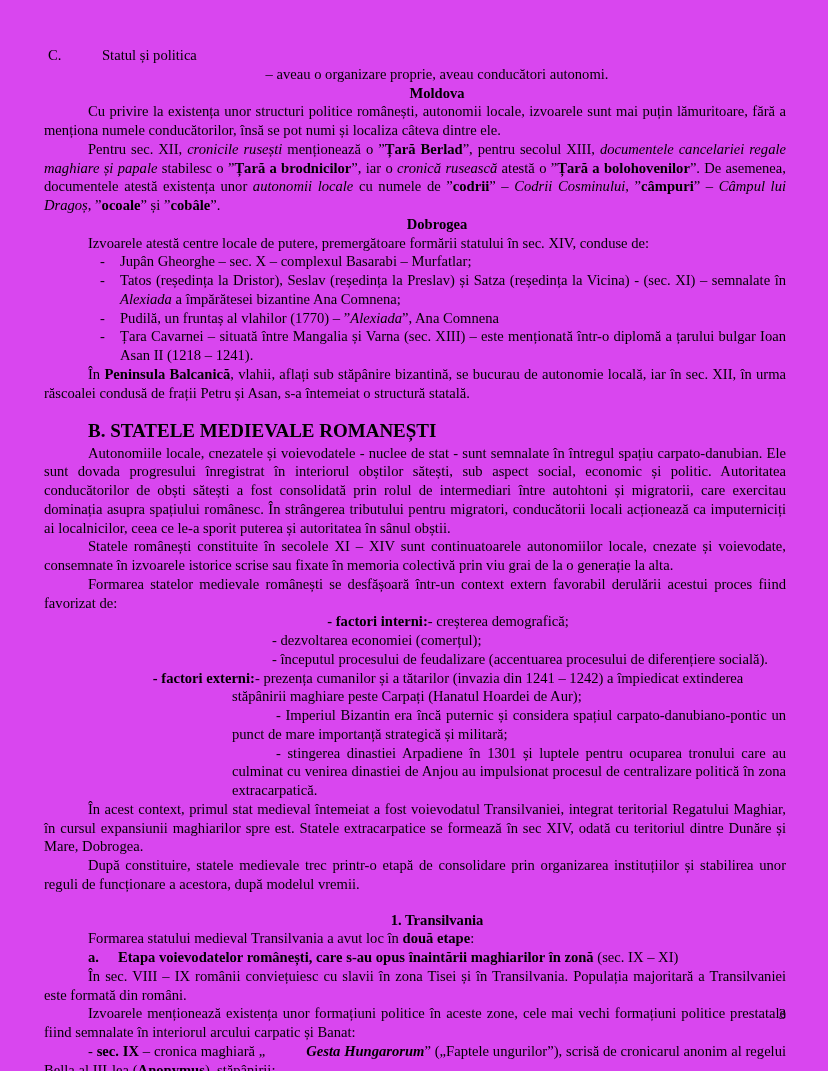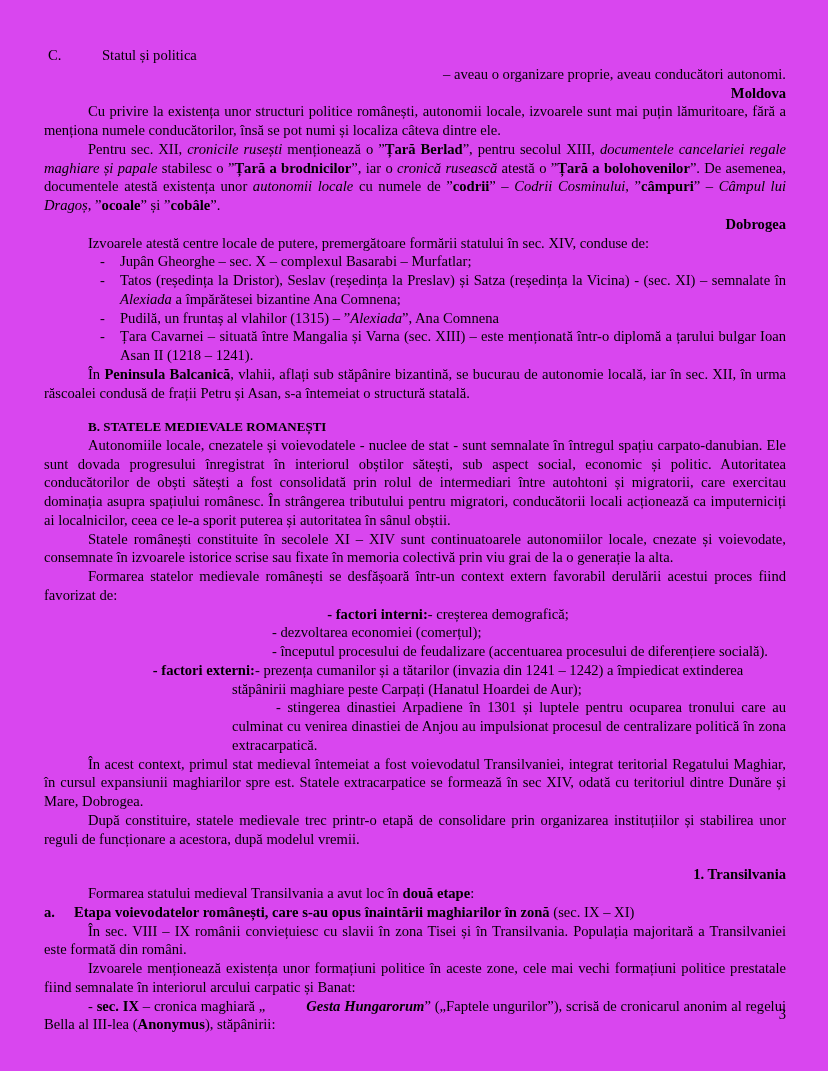--- a/index.html
+++ b/index.html
@@ -39,21 +39,21 @@
   .bi { font-weight: bold; font-style: italic; margin-left: 41px; }
 
   
   .head-c {
     margin-left: 4px;
     text-align: left;
   }
   .head-c .lbl { display: inline-block; width: 54px; }
 
   .indent-1 { text-indent: 44px; }
-  .indent-head { margin-left: 44px; text-align: right; }
+  .indent-head { margin-left: 44px; text-align: center; }
 
   
   .dash-list {
     margin: 0;
     padding: 0;
     list-style: none;
   }
   .dash-list li {
     position: relative;
     padding-left: 76px;
@@ -62,21 +62,21 @@
   .dash-list li .dash {
     position: absolute;
     left: 56px;
     top: 0;
   }
 
   .section-title {
     margin-left: 44px;
     text-align: left;
     font-weight: bold;
-    font-size: 13px;
+    font-size: 19px;
   }
   .gap-md { height: 17px; }
 
   
   .factor-row {
     text-align: center;
     margin-left: 66px;
   }
   .factor-sub {
     text-align: left;
@@ -86,20 +86,21 @@
     text-align: justify;
     margin-left: 188px;
     text-indent: 44px;
   }
   .factor-wrap-1 {
     text-align: left;
     margin-left: 188px;
   }
 
   .sub-a {
+    margin-left: 44px;
     text-align: left;
     font-weight: bold;
   }
   .sub-a .ltr { display: inline-block; width: 30px; font-weight: bold; }
 
   .page-number {
     position: absolute;
     right: 42px;
     top: 1006px;
     font-size: 14.6px;
@@ -122,21 +123,21 @@
 
     <p class="indent-1"><span>Pentru sec. XII, </span><span class="i">cronicile rusești</span><span> menționează o ”</span><span class="b">Țară Berlad</span><span>”, pentru secolul XIII, </span><span class="i">documentele cancelariei regale maghiare și papale</span><span> stabilesc o ”</span><span class="b">Țară a brodnicilor</span><span>”, iar o </span><span class="i">cronică rusească</span><span> atestă o ”</span><span class="b">Țară a bolohovenilor</span><span>”. De asemenea, documentele atestă existența unor </span><span class="i">autonomii locale</span><span> cu numele de ”</span><span class="b">codrii</span><span>” – </span><span class="i">Codrii Cosminului</span><span>, ”</span><span class="b">câmpuri</span><span>” – </span><span class="i">Câmpul lui Dragoș</span><span>, ”</span><span class="b">ocoale</span><span>” și ”</span><span class="b">cobâle</span><span>”.</span></p>
 
     <p class="indent-head b">Dobrogea</p>
 
     <p class="indent-1">Izvoarele atestă centre locale de putere, premergătoare formării statului în sec. XIV, conduse de:</p>
 
     <ul class="dash-list">
         <li><span class="dash">-</span><span><span>Jupân Gheorghe – sec. X – complexul Basarabi – Murfatlar;</span></span></li>
         <li><span class="dash">-</span><span><span>Tatos (reședința la Dristor), Seslav (reședința la Preslav) și Satza (reședința la Vicina) - (sec. XI) – semnalate în </span><span class="i">Alexiada</span><span> a împărătesei bizantine Ana Comnena;</span></span></li>
-        <li><span class="dash">-</span><span><span>Pudilă, un fruntaș al vlahilor (1315) – ”</span><span class="i">Alexiada</span><span>”, Ana Comnena</span></span></li>
+        <li><span class="dash">-</span><span><span>Pudilă, un fruntaș al vlahilor (1770) – ”</span><span class="i">Alexiada</span><span>”, Ana Comnena</span></span></li>
         <li><span class="dash">-</span><span><span>Țara Cavarnei – situată între Mangalia și Varna (sec. XIII) – este menționată într-o diplomă a țarului bulgar Ioan Asan II (1218 – 1241).</span></span></li>
       </ul>
 
     <p class="indent-1"><span>În </span><span class="b">Peninsula Balcanică</span><span>, vlahii, aflați sub stăpânire bizantină, se bucurau de autonomie locală, iar în sec. XII, în urma răscoalei condusă de frații Petru și Asan, s-a întemeiat o structură statală.</span></p>
 
     <div class="gap-md"></div>
 
     <p class="section-title">B. STATELE MEDIEVALE ROMANEȘTI</p>
 
     <p class="indent-1">Autonomiile locale, cnezatele și voievodatele - nuclee de stat - sunt semnalate în întregul spațiu carpato-danubian. Ele sunt dovada progresului înregistrat în interiorul obștilor sătești, sub aspect social, economic și politic. Autoritatea conducătorilor de obști sătești a fost consolidată prin rolul de intermediari între autohtoni și migratorii, care exercitau dominația asupra spațiului românesc. În strângerea tributului pentru migratori, conducătorii locali acționează ca imputerniciți ai localnicilor, ceea ce le-a sporit puterea și autoritatea în sânul obștii.</p>
@@ -147,20 +148,21 @@
 
     <p class="factor-row"><span class="b">- factori interni:</span><span>- creșterea demografică;</span></p>
 
     <p class="factor-sub">- dezvoltarea economiei (comerțul);</p>
     <p class="factor-sub">- începutul procesului de feudalizare (accentuarea procesului de diferențiere socială).</p>
 
     <p class="factor-row"><span class="b">- factori externi:</span><span>- prezența cumanilor și a tătarilor (invazia din 1241 – 1242) a împiedicat extinderea</span></p>
 
     <p class="factor-wrap-1">stăpânirii maghiare peste Carpați (Hanatul Hoardei de Aur);</p>
 
+    <p class="factor-para">- Imperiul Bizantin era încă puternic și considera spațiul carpato-danubiano-pontic un punct de mare importanță strategică și militară;</p>
     <p class="factor-para">- stingerea dinastiei Arpadiene în 1301 și luptele pentru ocuparea tronului care au culminat cu venirea dinastiei de Anjou au impulsionat procesul de centralizare politică în zona extracarpatică.</p>
 
     <p class="indent-1">În acest context, primul stat medieval întemeiat a fost voievodatul Transilvaniei, integrat teritorial Regatului Maghiar, în cursul expansiunii maghiarilor spre est. Statele extracarpatice se formează în sec XIV, odată cu teritoriul dintre Dunăre și Mare, Dobrogea.</p>
 
     <p class="indent-1">După constituire, statele medievale trec printr-o etapă de consolidare prin organizarea instituțiilor și stabilirea unor reguli de funcționare a acestora, după modelul vremii.</p>
 
     <div class="gap-md"></div>
 
     <p class="indent-head b">1. Transilvania</p>
 

